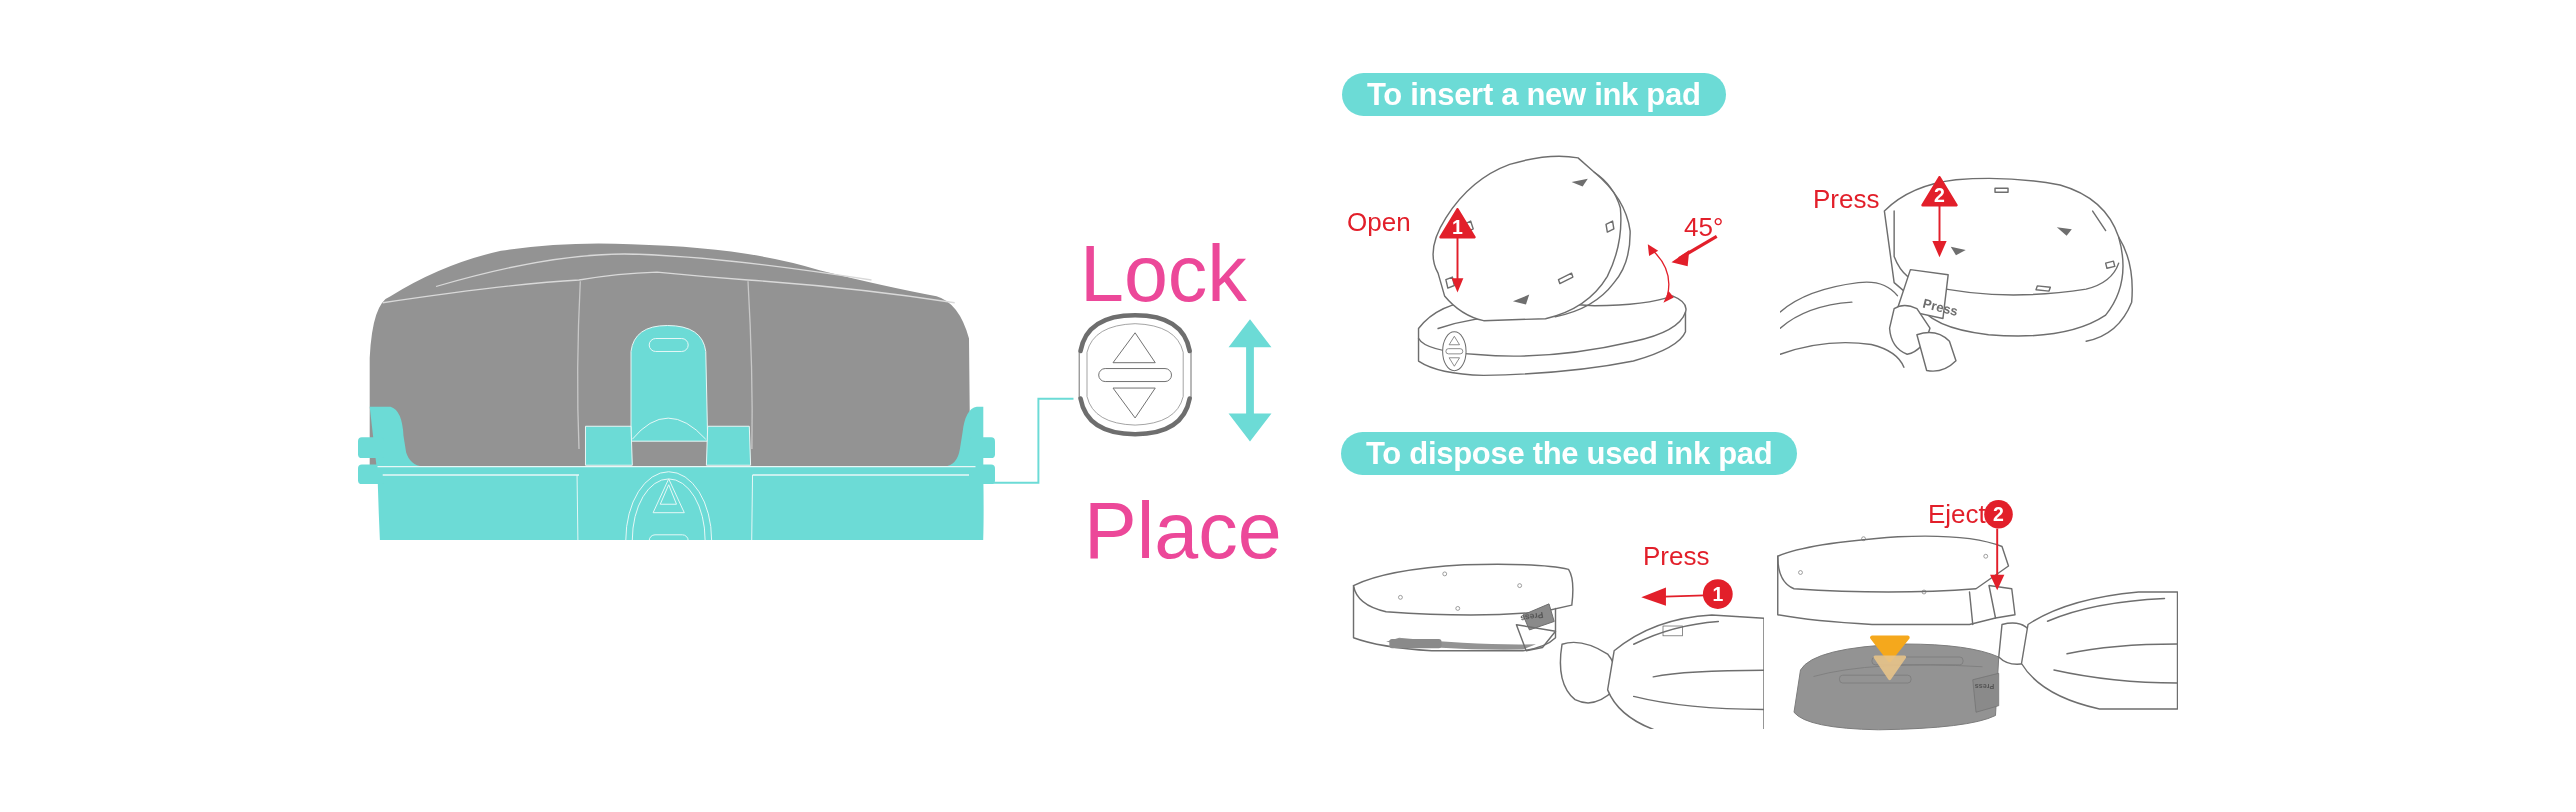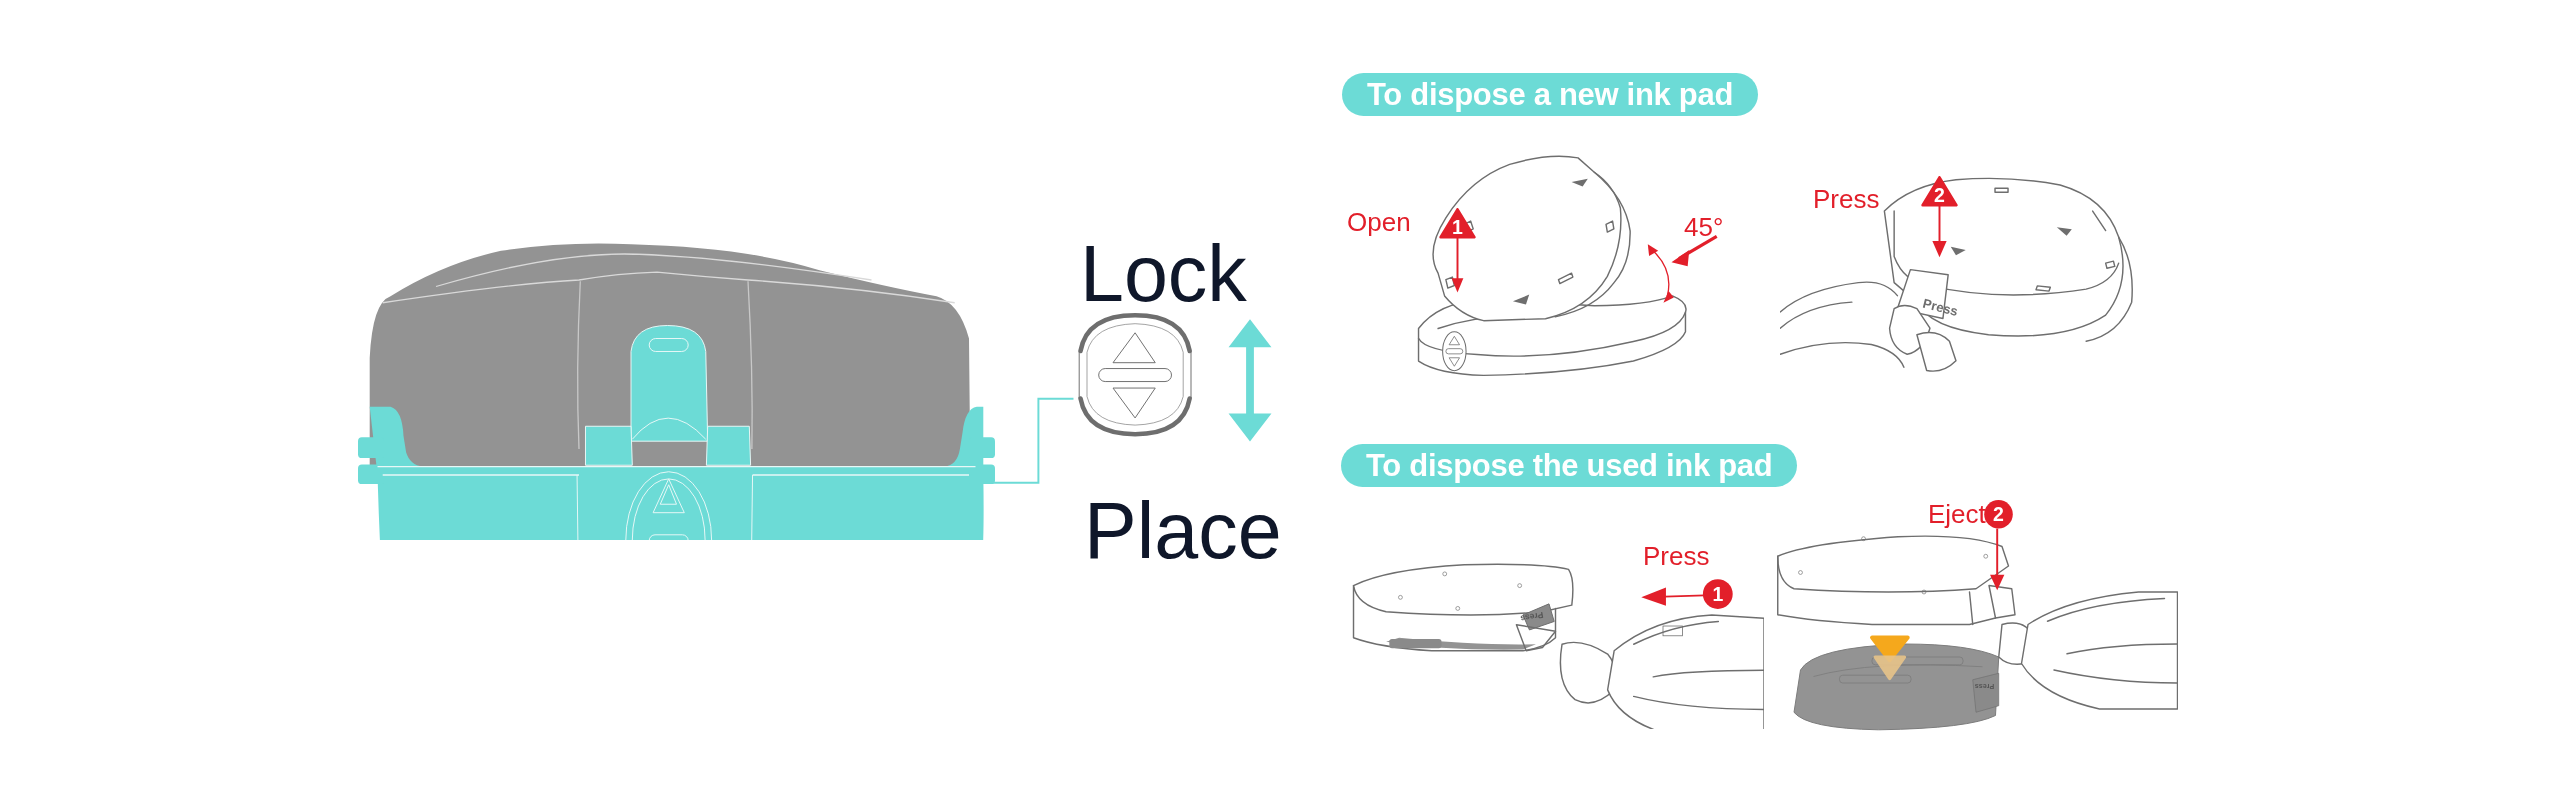--- a/index.html
+++ b/index.html
@@ -5,21 +5,21 @@
   html, body { margin: 0; padding: 0; background: #ffffff; }
   body { width: 2576px; height: 812px; position: relative; overflow: hidden;
          font-family: "Liberation Sans", sans-serif; }
   .abs { position: absolute; }
   svg { display: block; }
   .pill { position: absolute; background: #6cdbd6; border-radius: 26px; color: #fff;
           font-weight: bold; font-size: 31px; line-height: 43px; height: 43px;
           padding: 0 25px; white-space: nowrap; letter-spacing: -0.3px;
           font-family: "Liberation Sans", sans-serif; }
   .redlbl { position: absolute; color: #e21f2a; font-size: 26px; font-family: "Liberation Sans", sans-serif; white-space: nowrap; }
-  .teal-big { position: absolute; color: #0f172a; font-size: 79px; font-family: "Liberation Sans", sans-serif; line-height: 1; white-space: nowrap; }
+  .teal-big { position: absolute; color: #ec4899; font-size: 79px; font-family: "Liberation Sans", sans-serif; line-height: 1; white-space: nowrap; }
   .ln { fill: none; stroke: #6e6e6e; stroke-width: 2.2; stroke-linejoin: round; stroke-linecap: round; }
   .lnw { fill: #ffffff; stroke: #6e6e6e; stroke-width: 2.2; stroke-linejoin: round; }
 </style>
 </head>
 <body>
 
 <div class="abs" style="left:351px; top:241px; width:651px; height:299px;">
   <svg width="651" height="299" viewBox="0 0 1000 460">
 
     <path fill="#939393" d="M28,350 L28,180 Q32,95 60,85 Q140,35 230,15 Q330,0 430,5 Q610,10 720,45 Q820,70 900,85 Q935,95 950,150 L952,350 Z"></path>
@@ -76,21 +76,21 @@
   <rect x="38" y="87" width="112" height="20" rx="10" fill="none" stroke="#6e6e6e" stroke-width="1.5"></rect>
   <path d="M60,117 L125,117 L94,163 Z" fill="none" stroke="#6e6e6e" stroke-width="1.5"></path>
 </svg>
 
 <svg class="abs" style="left:1224px; top:316px;" width="52" height="130" viewBox="0 0 80 200">
   <path d="M40,5 L73,48 L46,48 L46,150 L73,150 L40,193 L7,150 L34,150 L34,48 L7,48 Z" fill="#6cdbd6"></path>
 </svg>
 
 <div class="teal-big" style="left:1084px; top:491px;">Place</div>
 
-<div class="pill" style="left:1342px; top:73px;">To dispose a new ink pad</div>
+<div class="pill" style="left:1342px; top:73px;">To insert a new ink pad</div>
 
 <div class="redlbl" style="left:1347px; top:207px;">Open</div>
 <svg class="abs" style="left:1399px; top:146px;" width="306" height="238" viewBox="0 0 470 365">
 
   <path class="lnw" d="M30,280 Q60,240 130,235 L300,245 Q380,245 420,230 Q445,240 440,255 Q430,285 360,300 Q230,330 120,320 Q40,315 30,295 Z"></path>
   <path class="ln" d="M30,295 L30,330 Q60,350 130,352 Q260,350 360,330 Q430,310 440,285 L440,255"></path>
   <path class="ln" d="M60,280 Q120,260 180,262"></path>
 
   <ellipse cx="85" cy="315" rx="18" ry="30" fill="#fff" stroke="#6e6e6e" stroke-width="1.6"></ellipse>
   <path d="M77,305 L93,305 L85,292 Z M77,325 L93,325 L85,338 Z" fill="none" stroke="#6e6e6e" stroke-width="1.2"></path>
@@ -141,21 +141,21 @@
   <path class="lnw" d="M175,210 Q190,200 210,210 L230,240 Q220,275 195,280 Q170,270 168,240 Z"></path>
   <path class="lnw" d="M210,250 Q240,240 260,260 L270,290 Q250,310 225,305 Z"></path>
 </svg>
 <svg class="abs" style="left:1920px; top:176px;" width="39" height="91" viewBox="0 0 60 140">
   <path d="M30,2 L56,45 L4,45 Z" fill="#e21f2a" stroke="#e21f2a" stroke-width="4" stroke-linejoin="round"></path>
   <text x="30" y="40" text-anchor="middle" fill="#fff" font-size="30" font-weight="bold" font-family="Liberation Sans, sans-serif">2</text>
   <path d="M30,46 L30,110" stroke="#e21f2a" stroke-width="3"></path>
   <path d="M19,100 L41,100 L30,125 Z" fill="#e21f2a"></path>
 </svg>
 
-<div class="pill" style="left:1341px; top:444px;">To dispose the used ink pad</div>
+<div class="pill" style="left:1341px; top:432px;">To dispose the used ink pad</div>
 
 <div class="redlbl" style="left:1643px; top:541px;">Press</div>
 <svg class="abs" style="left:1347px; top:553px;" width="417" height="176" viewBox="0 0 640 270">
 
   <path class="lnw" d="M10,50 Q60,25 180,18 Q300,15 340,25 Q350,40 345,80 L300,90 Q200,100 60,90 Q15,80 10,50 Z"></path>
   <path class="ln" d="M10,50 L10,130 Q50,145 130,150 L270,150 Q305,145 320,130 L320,85"></path>
   <path d="M60,136 Q150,150 270,148 L290,140 Q200,142 80,130 Z" fill="#939393"></path>
   <rect x="65" y="132" width="80" height="14" rx="4" fill="#8a8a8a"></rect>
   <circle cx="82" cy="68" r="3" fill="none" stroke="#6e6e6e"></circle>
   <circle cx="150" cy="32" r="3" fill="none" stroke="#6e6e6e"></circle>

